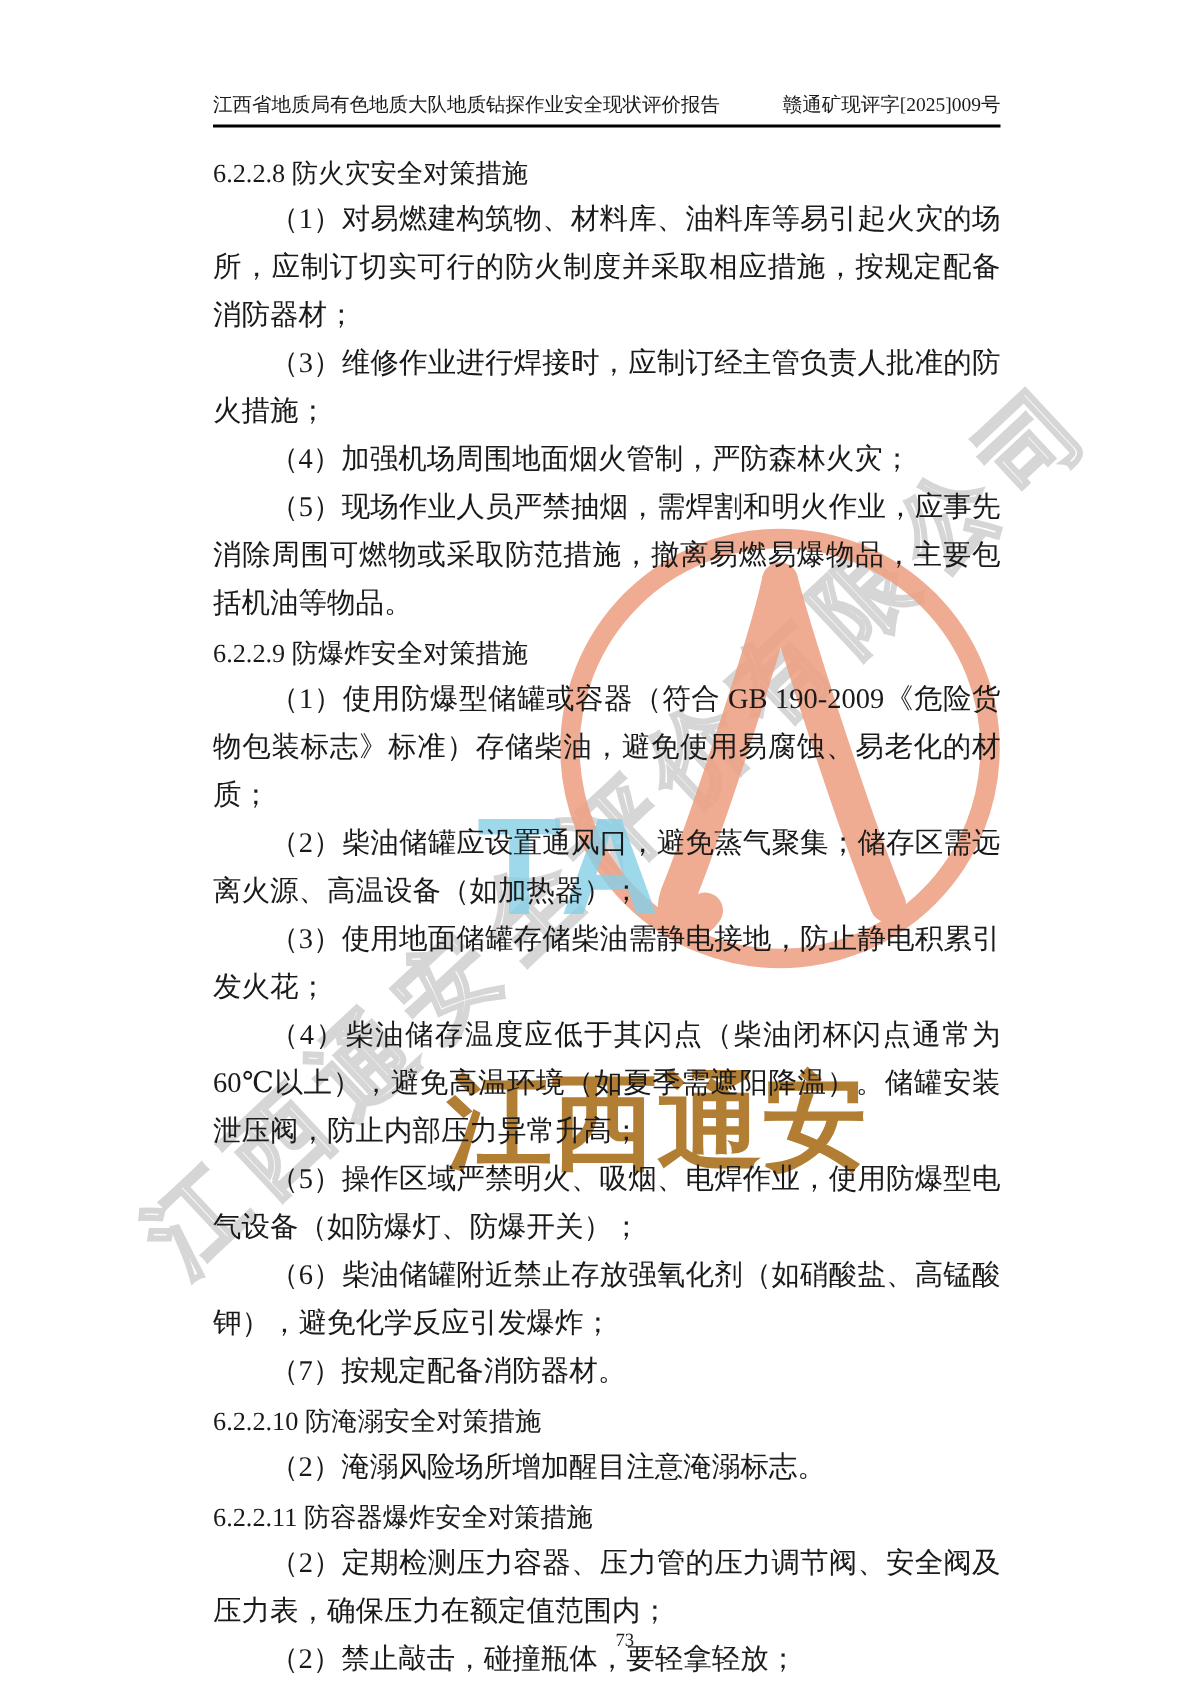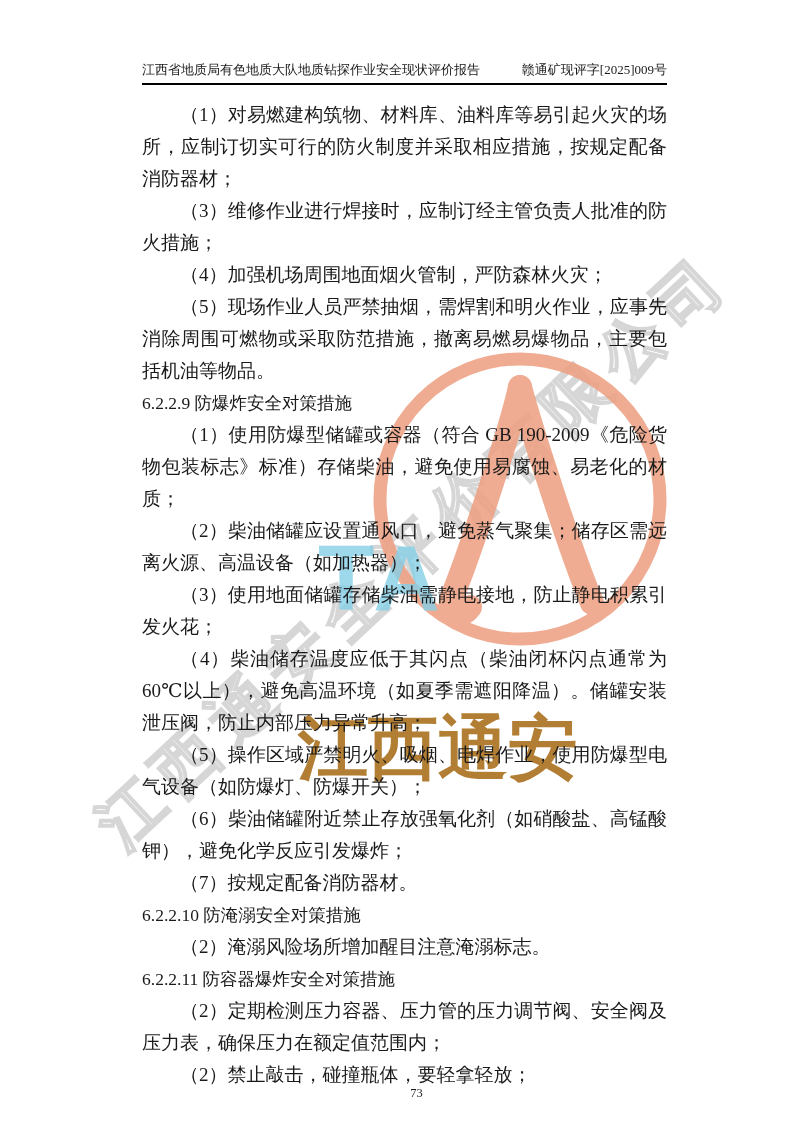--- a/index.html
+++ b/index.html
@@ -82,20 +82,21 @@
 
   <div class="content">
 
     <div class="header">
       <span>江西省地质局有色地质大队地质钻探作业安全现状评价报告</span>
       <span>赣通矿现评字[2025]009号</span>
     </div>
 
     <div class="body-text">
 
+      <h3 class="sec-heading">6.2.2.8 防火灾安全对策措施</h3>
       <p class="para">（1）对易燃建构筑物、材料库、油料库等易引起火灾的场所，应制订切实可行的防火制度并采取相应措施，按规定配备消防器材；</p>
       <p class="para">（3）维修作业进行焊接时，应制订经主管负责人批准的防火措施；</p>
       <p class="para">（4）加强机场周围地面烟火管制，严防森林火灾；</p>
       <p class="para">（5）现场作业人员严禁抽烟，需焊割和明火作业，应事先消除周围可燃物或采取防范措施，撤离易燃易爆物品，主要包括机油等物品。</p>
 
       <h3 class="sec-heading">6.2.2.9 防爆炸安全对策措施</h3>
       <p class="para">（1）使用防爆型储罐或容器（符合 GB 190-2009《危险货物包装标志》标准）存储柴油，避免使用易腐蚀、易老化的材质；</p>
       <p class="para">（2）柴油储罐应设置通风口，避免蒸气聚集；储存区需远离火源、高温设备（如加热器）；</p>
       <p class="para">（3）使用地面储罐存储柴油需静电接地，防止静电积累引发火花；</p>
       <p class="para">（4）柴油储存温度应低于其闪点（柴油闭杯闪点通常为 60℃以上），避免高温环境（如夏季需遮阳降温）。储罐安装泄压阀，防止内部压力异常升高；</p>

